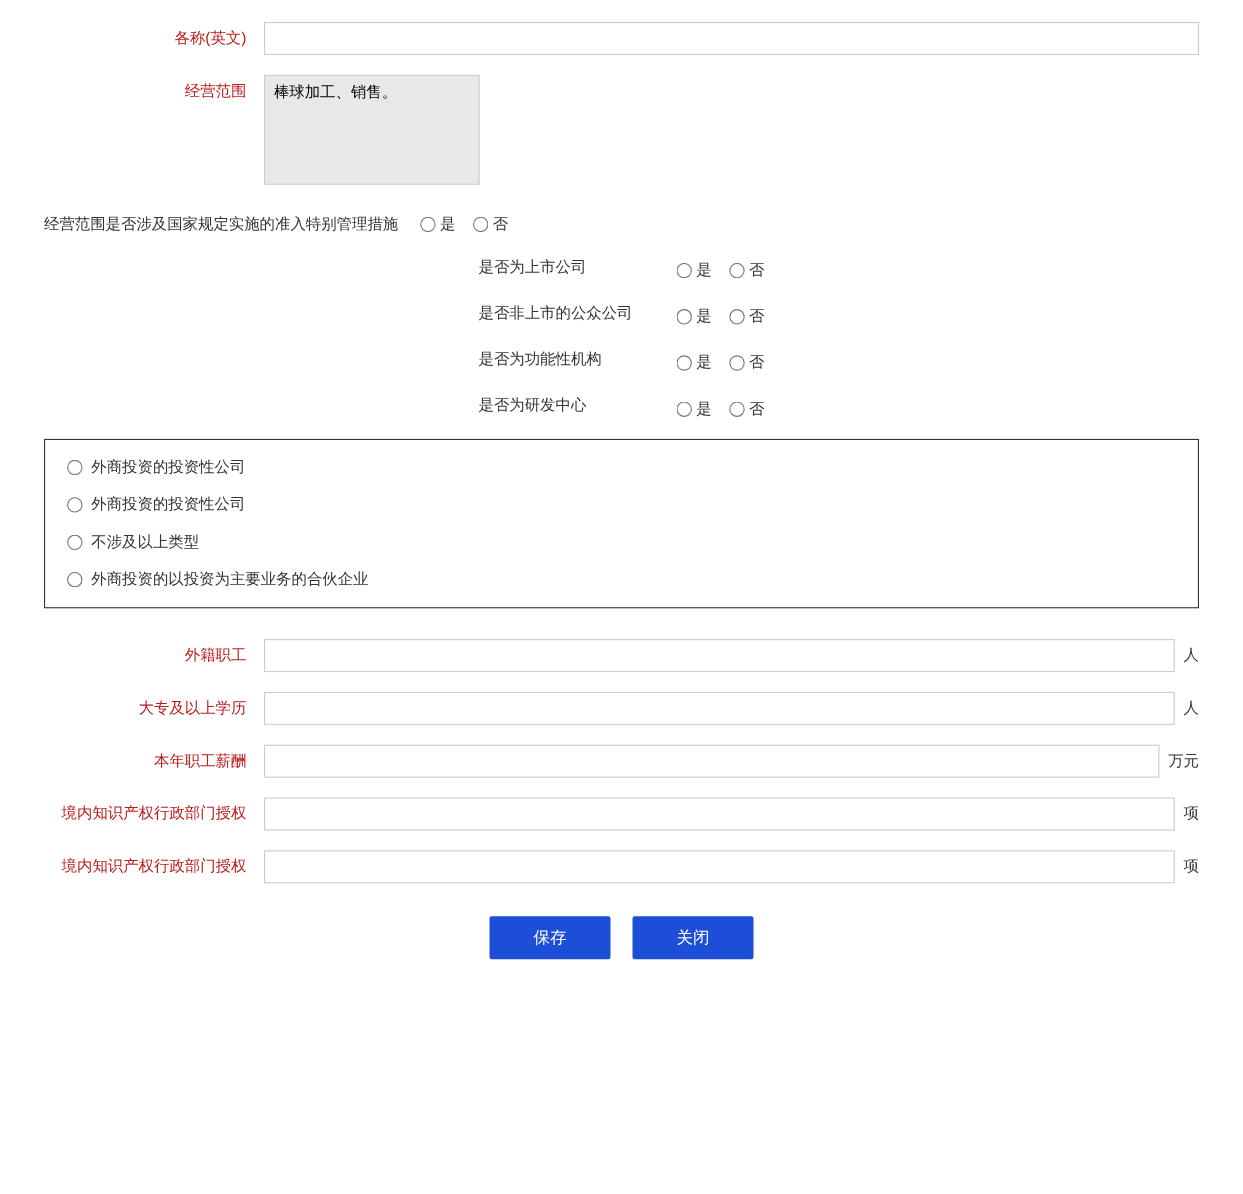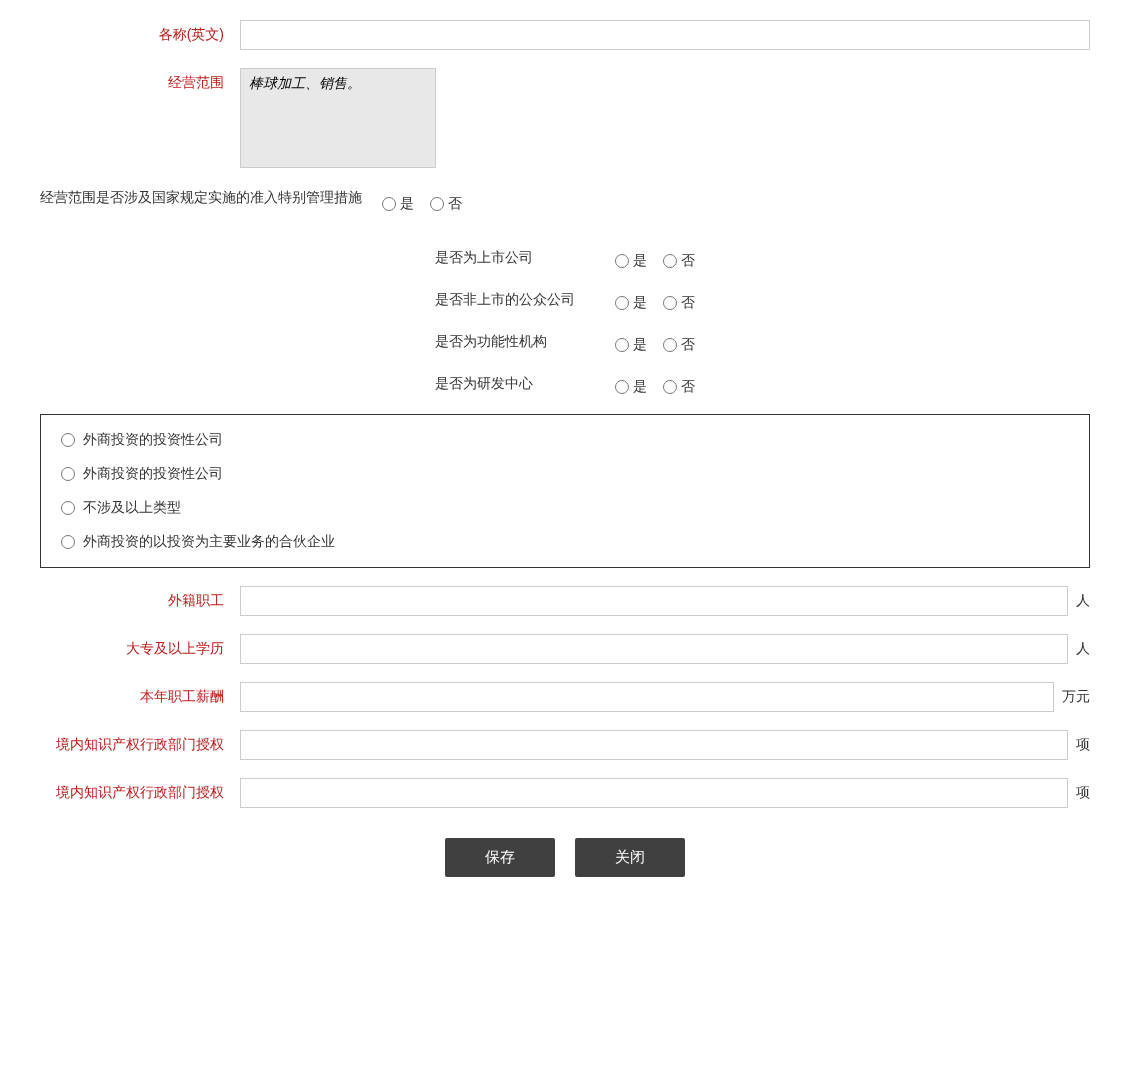--- a/index.html
+++ b/index.html
@@ -52,21 +52,20 @@
     .form-textarea {
       flex: 1;
       height: 100px;
       border: 1px solid #ccc;
       background: #e8e8e8;
       padding: 6px 8px;
       font-size: 14px;
       font-family: inherit;
       resize: none;
       outline: none;
-      font-style: italic;
     }
 
     .textarea-wrapper {
       flex: 1;
       position: relative;
     }
 
     .unit {
       padding-left: 8px;
       padding-top: 6px;
@@ -97,29 +96,29 @@
     }
 
     .radio-item span {
       font-size: 14px;
       color: #333;
     }
 
     
     .form-row-inline {
       display: flex;
-      align-items: flex-start;
-      margin-bottom: 33px;
+      align-items: flex-end;
+      margin-bottom: 18px;
     }
 
     
     .checkbox-box {
       border: 1.5px solid #333;
       padding: 16px 20px;
-      margin-bottom: 18px;
+      margin-bottom: 28px;
       margin-left: 0;
     }
 
     .checkbox-item {
       display: flex;
       align-items: center;
       gap: 8px;
       margin-bottom: 16px;
       cursor: pointer;
     }
@@ -159,21 +158,21 @@
     
     .button-row {
       display: flex;
       justify-content: center;
       gap: 20px;
       margin-top: 30px;
       margin-bottom: 20px;
     }
 
     .btn-gold {
-      background: #404040;
+      background: #1d4ed8;
       color: #fff;
       border: none;
       padding: 10px 40px;
       font-size: 15px;
       font-family: inherit;
       cursor: pointer;
       border-radius: 2px;
       min-width: 100px;
     }
 

